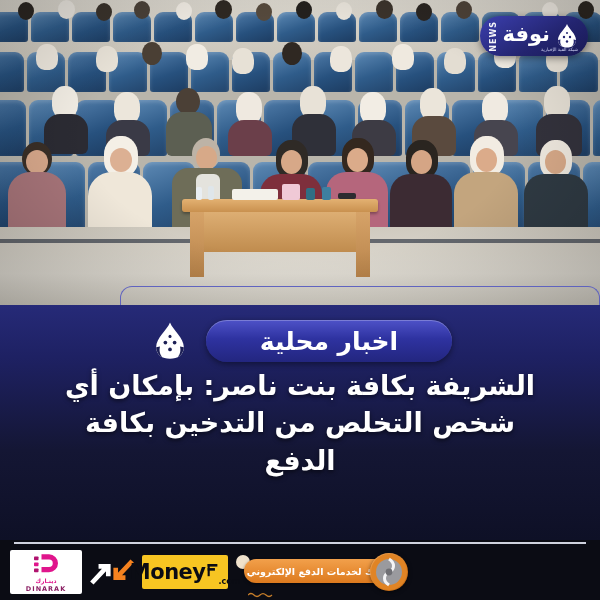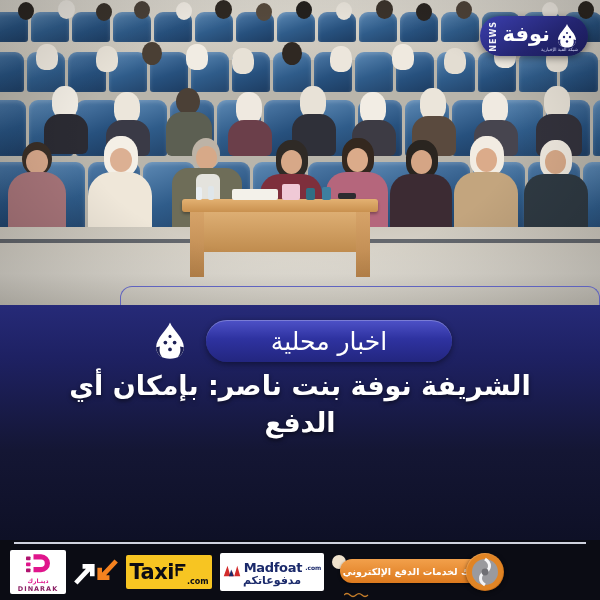--- a/index.html
+++ b/index.html
@@ -65,38 +65,38 @@
   .lower{position:absolute;left:0;top:305px;width:600px;height:235px;
     background:linear-gradient(180deg,#262a78 0%,#1e2163 22%,#141634 62%,#0e1026 100%);}
 
   .badgerow{position:absolute;left:0;top:14px;width:600px;height:44px;
     display:flex;align-items:center;justify-content:center;gap:14px;direction:rtl;}
   .dome-badge{width:44px;height:40px;flex:0 0 auto;}
   .badge{display:inline-flex;align-items:center;justify-content:center;
     min-width:246px;height:42px;border-radius:21px;
     background:linear-gradient(180deg,#4e52c8,#2e32a0 45%,#23267f);
     box-shadow:0 2px 6px rgba(0,0,0,.45),inset 0 1px 0 rgba(255,255,255,.25);
-    color:#fff;font-size:25px;font-weight:normal;direction:rtl;padding:0 26px;
+    color:#fff;font-size:25px;font-weight:bold;direction:rtl;padding:0 26px;
     box-sizing:border-box;}
 
   .headline{position:absolute;left:16px;right:16px;top:62px;
     color:#fff;text-align:center;direction:rtl;
     font-size:27px;font-weight:bold;line-height:1.38;
     text-shadow:0 2px 4px rgba(0,0,0,.55);}
 
   
   .sponsors{position:absolute;left:0;top:540px;width:600px;height:60px;
     background:#0b0c14;}
   .sponsor-topline{position:absolute;left:14px;top:2px;width:572px;height:2px;
     background:#cfd2dd;}
   .sponsor-inner{position:absolute;left:0;top:7px;width:600px;height:50px;
     display:flex;align-items:center;gap:8px;padding:0 10px;box-sizing:border-box;}
 
   .sp{display:flex;align-items:center;justify-content:center;flex:0 0 auto;}
-  .sp-dinarak{width:56px;height:44px;background:#fff;border-radius:2px;
+  .sp-dinarak{width:72px;height:44px;background:#fff;border-radius:2px;
     flex-direction:column;gap:1px;}
   .dinarak-mark{width:30px;height:24px;}
   .dinarak-ar{color:#e0158c;font-size:6px;font-weight:bold;direction:rtl;}
   .dinarak-en{color:#8a1f63;font-size:6.5px;font-weight:bold;letter-spacing:1px;}
 
   .sp-orange{gap:6px;}
   .om-mark{width:44px;height:26px;}
   .om-text{color:#fff;font-size:15px;font-weight:bold;line-height:.98;}
 
   .sp-taxi{width:86px;height:34px;background:#f7c522;border-radius:2px;
@@ -340,21 +340,22 @@
           <path d="M44 34 C44 40 40 45 36 47 C40 42 40 37 39 33 Z" fill="#1c1f55"></path>
           <circle cx="20" cy="28" r="2.4" fill="#1c1f55"></circle>
           <circle cx="32" cy="28" r="2.4" fill="#1c1f55"></circle>
           <circle cx="26" cy="37" r="2.4" fill="#1c1f55"></circle>
           <circle cx="26" cy="20" r="2" fill="#1c1f55"></circle>
         </svg>
       </span>
     </div>
 
     <div class="headline">
-      <div>الشريفة نوفة بنت ناصر: بإمكان أي</div>
+      <div>الشريفة بكافة بنت ناصر: بإمكان أي</div>
+      <div>شخص التخلص من التدخين بكافة</div>
       <div>الدفع</div>
     </div>
   </div>
 
   <div class="sponsors">
     <div class="sponsor-topline"></div>
     <div class="sponsor-inner">
 
       <div class="sp sp-dinarak">
         <span class="dinarak-mark">
@@ -372,44 +373,31 @@
       <div class="sp sp-orange">
         <span class="om-mark">
           <svg viewBox="0 0 46 28" width="44" height="26" aria-hidden="true">
             <path d="M3 24 L17 9 M11 8 h8 v8" stroke="#ffffff" stroke-width="5" fill="none" stroke-linecap="square"></path>
             <path d="M43 4 L29 19 M35 20 h-8 v-8" stroke="#f5821f" stroke-width="5" fill="none" stroke-linecap="square"></path>
           </svg>
         </span>
       </div>
 
       <div class="sp sp-taxi">
-        <span class="taxi-word">Taxi</span>
+        <span class="taxi-word">Money</span>
         <span>
           <svg viewBox="0 0 16 18" width="13" height="15" aria-hidden="true">
             <rect x="2" y="1" width="12" height="3.2" fill="#0b0c14"></rect>
             <rect x="2" y="6" width="9" height="3.2" fill="#0b0c14"></rect>
             <rect x="2" y="1" width="2.6" height="15" fill="#0b0c14"></rect>
           </svg>
         </span>
         <span class="taxi-dot">.com</span>
       </div>
 
-      <div class="sp sp-madfoat">
-        <span class="mf-top">
-          <span class="mf-mark">
-            <svg viewBox="0 0 24 16" width="18" height="12" aria-hidden="true">
-              <path d="M1 15 L6 1 L10 15 L12 8 L15 15 L19 1 L23 15 Z" fill="#d32b2b"></path>
-              <path d="M8 15 L11 6 L14 15 Z" fill="#1b2a6b"></path>
-            </svg>
-          </span>
-          <span class="mf-name">Madfoat</span>
-          <span class="mf-com">.com</span>
-        </span>
-        <span class="mf-ar">مدفوعاتكم</span>
-      </div>
 
       <div class="sp sp-banner">
         <span class="banner-knob"></span>
         <span class="banner-pill">راحتك لخدمات الدفع الإلكتروني</span>
         <span class="banner-orb">
           <svg viewBox="0 0 38 38" width="38" height="38" aria-hidden="true">
             <circle cx="19" cy="19" r="18" fill="#e08425"></circle>
             <circle cx="19" cy="19" r="13" fill="#9a9a9e"></circle>
             <path d="M19 6 C25 10 25 16 19 19 C13 22 13 28 19 32" stroke="#f4f4f6" stroke-width="3" fill="none"></path>
             <circle cx="19" cy="19" r="3.4" fill="#6f6f74"></circle>

